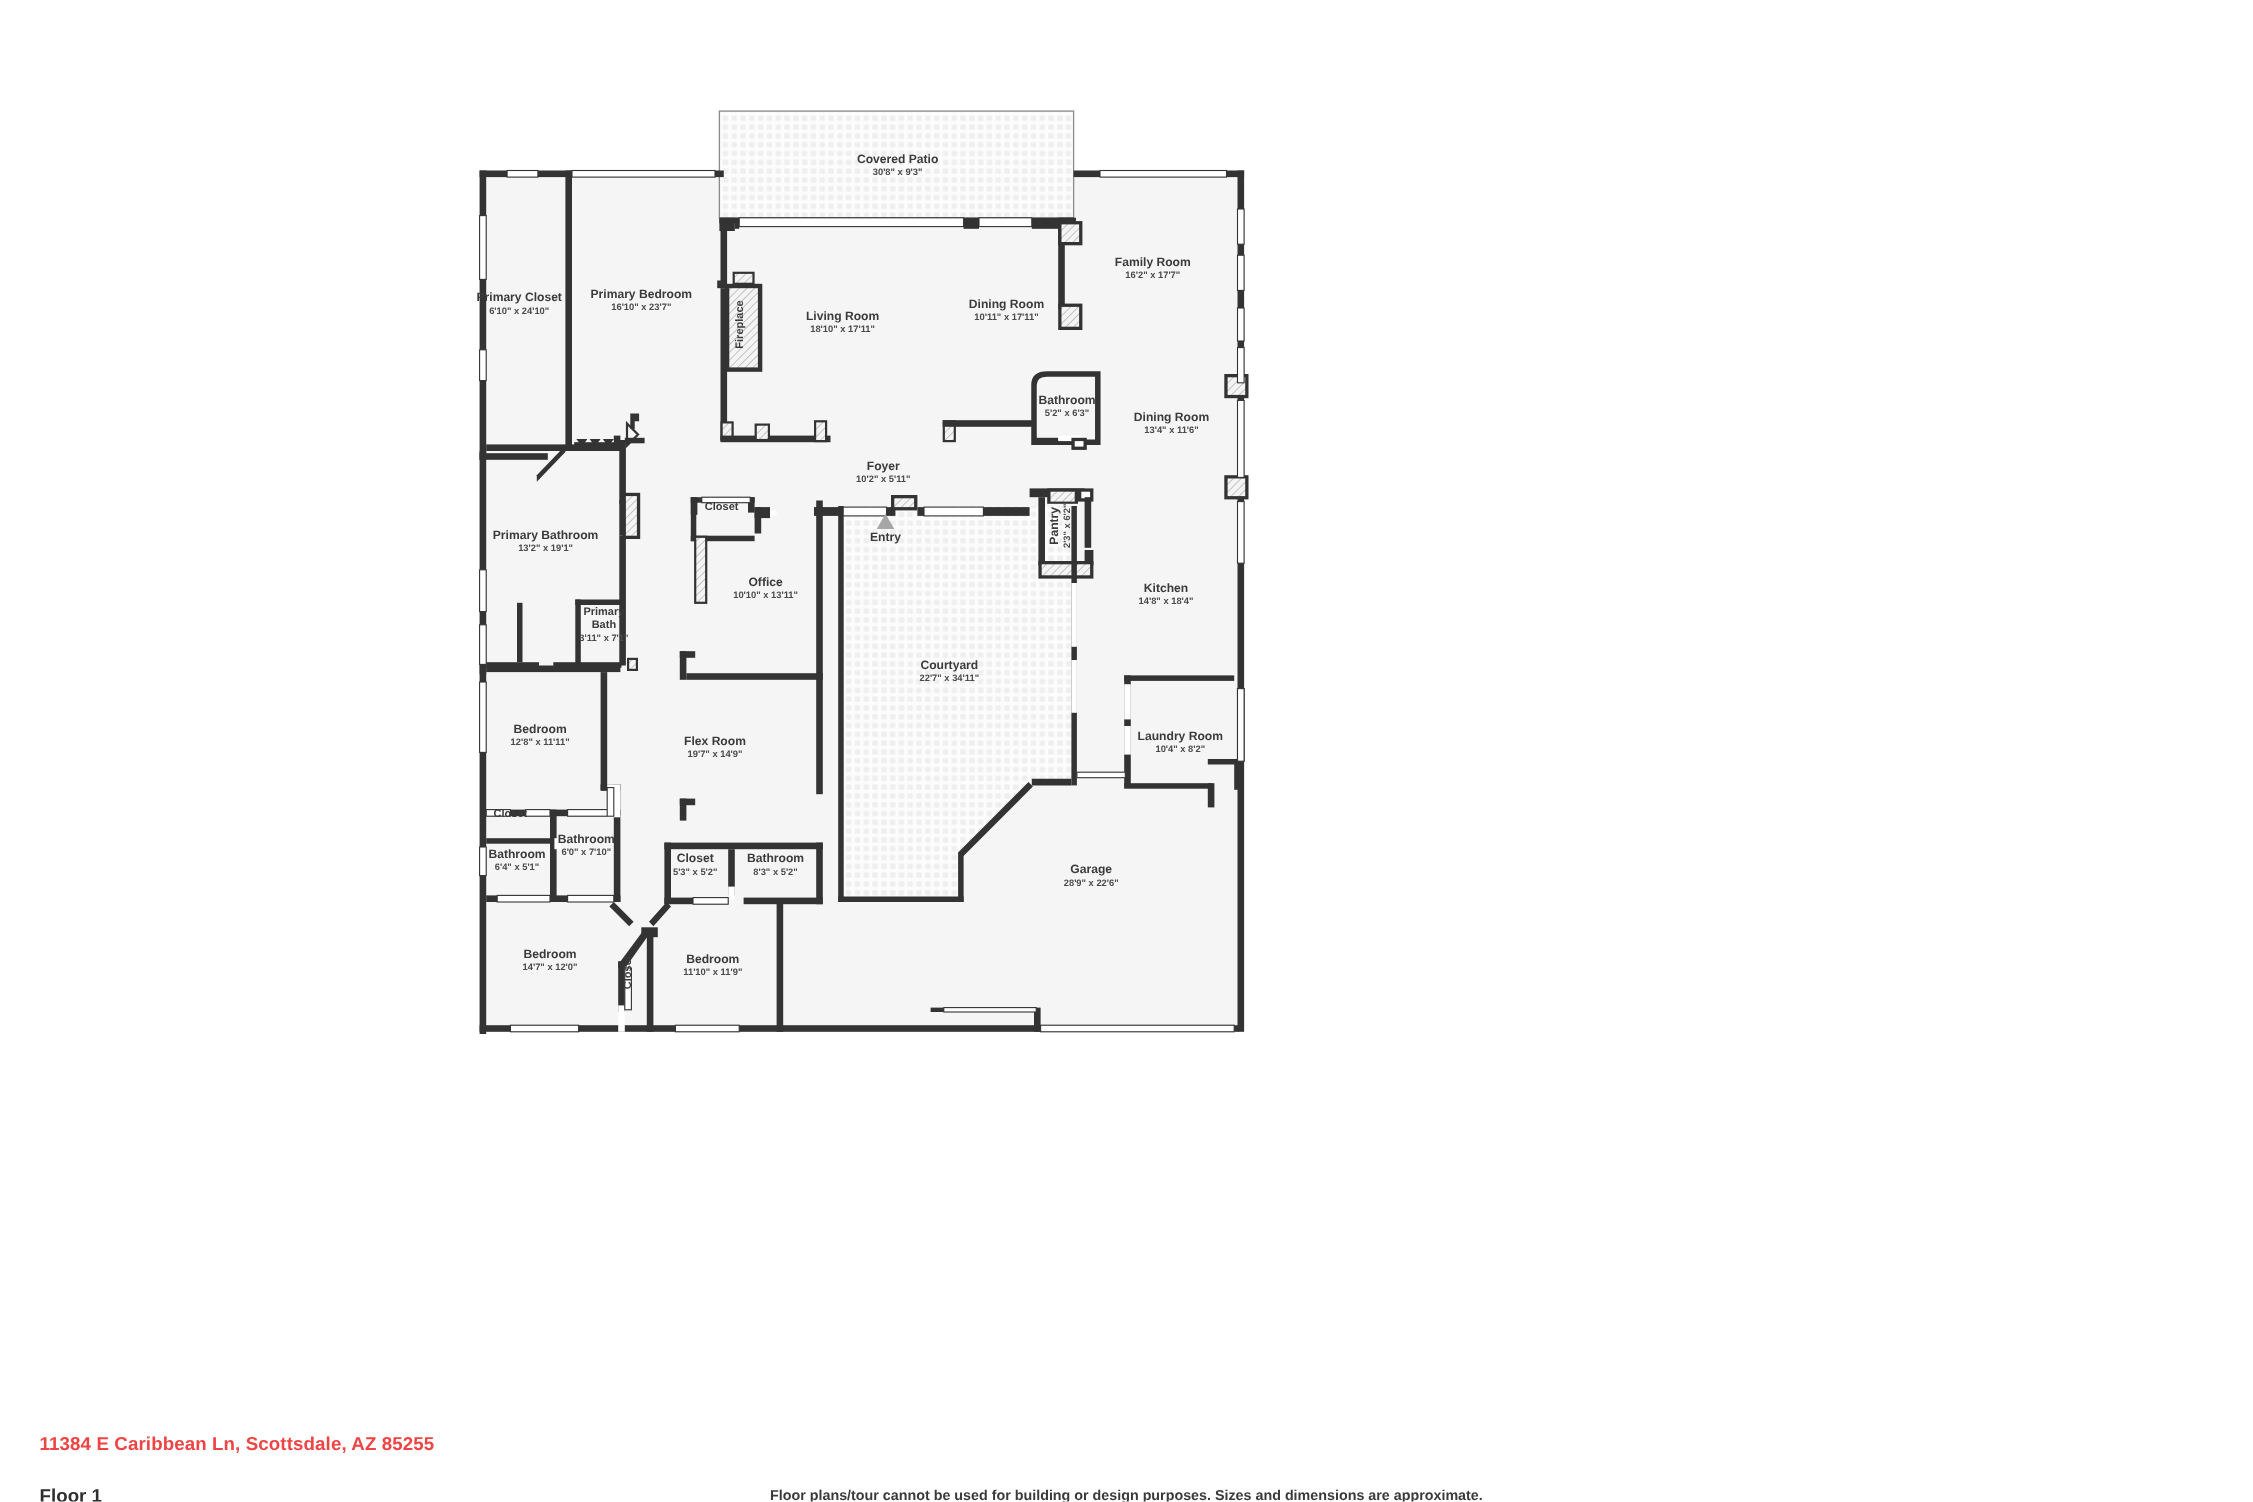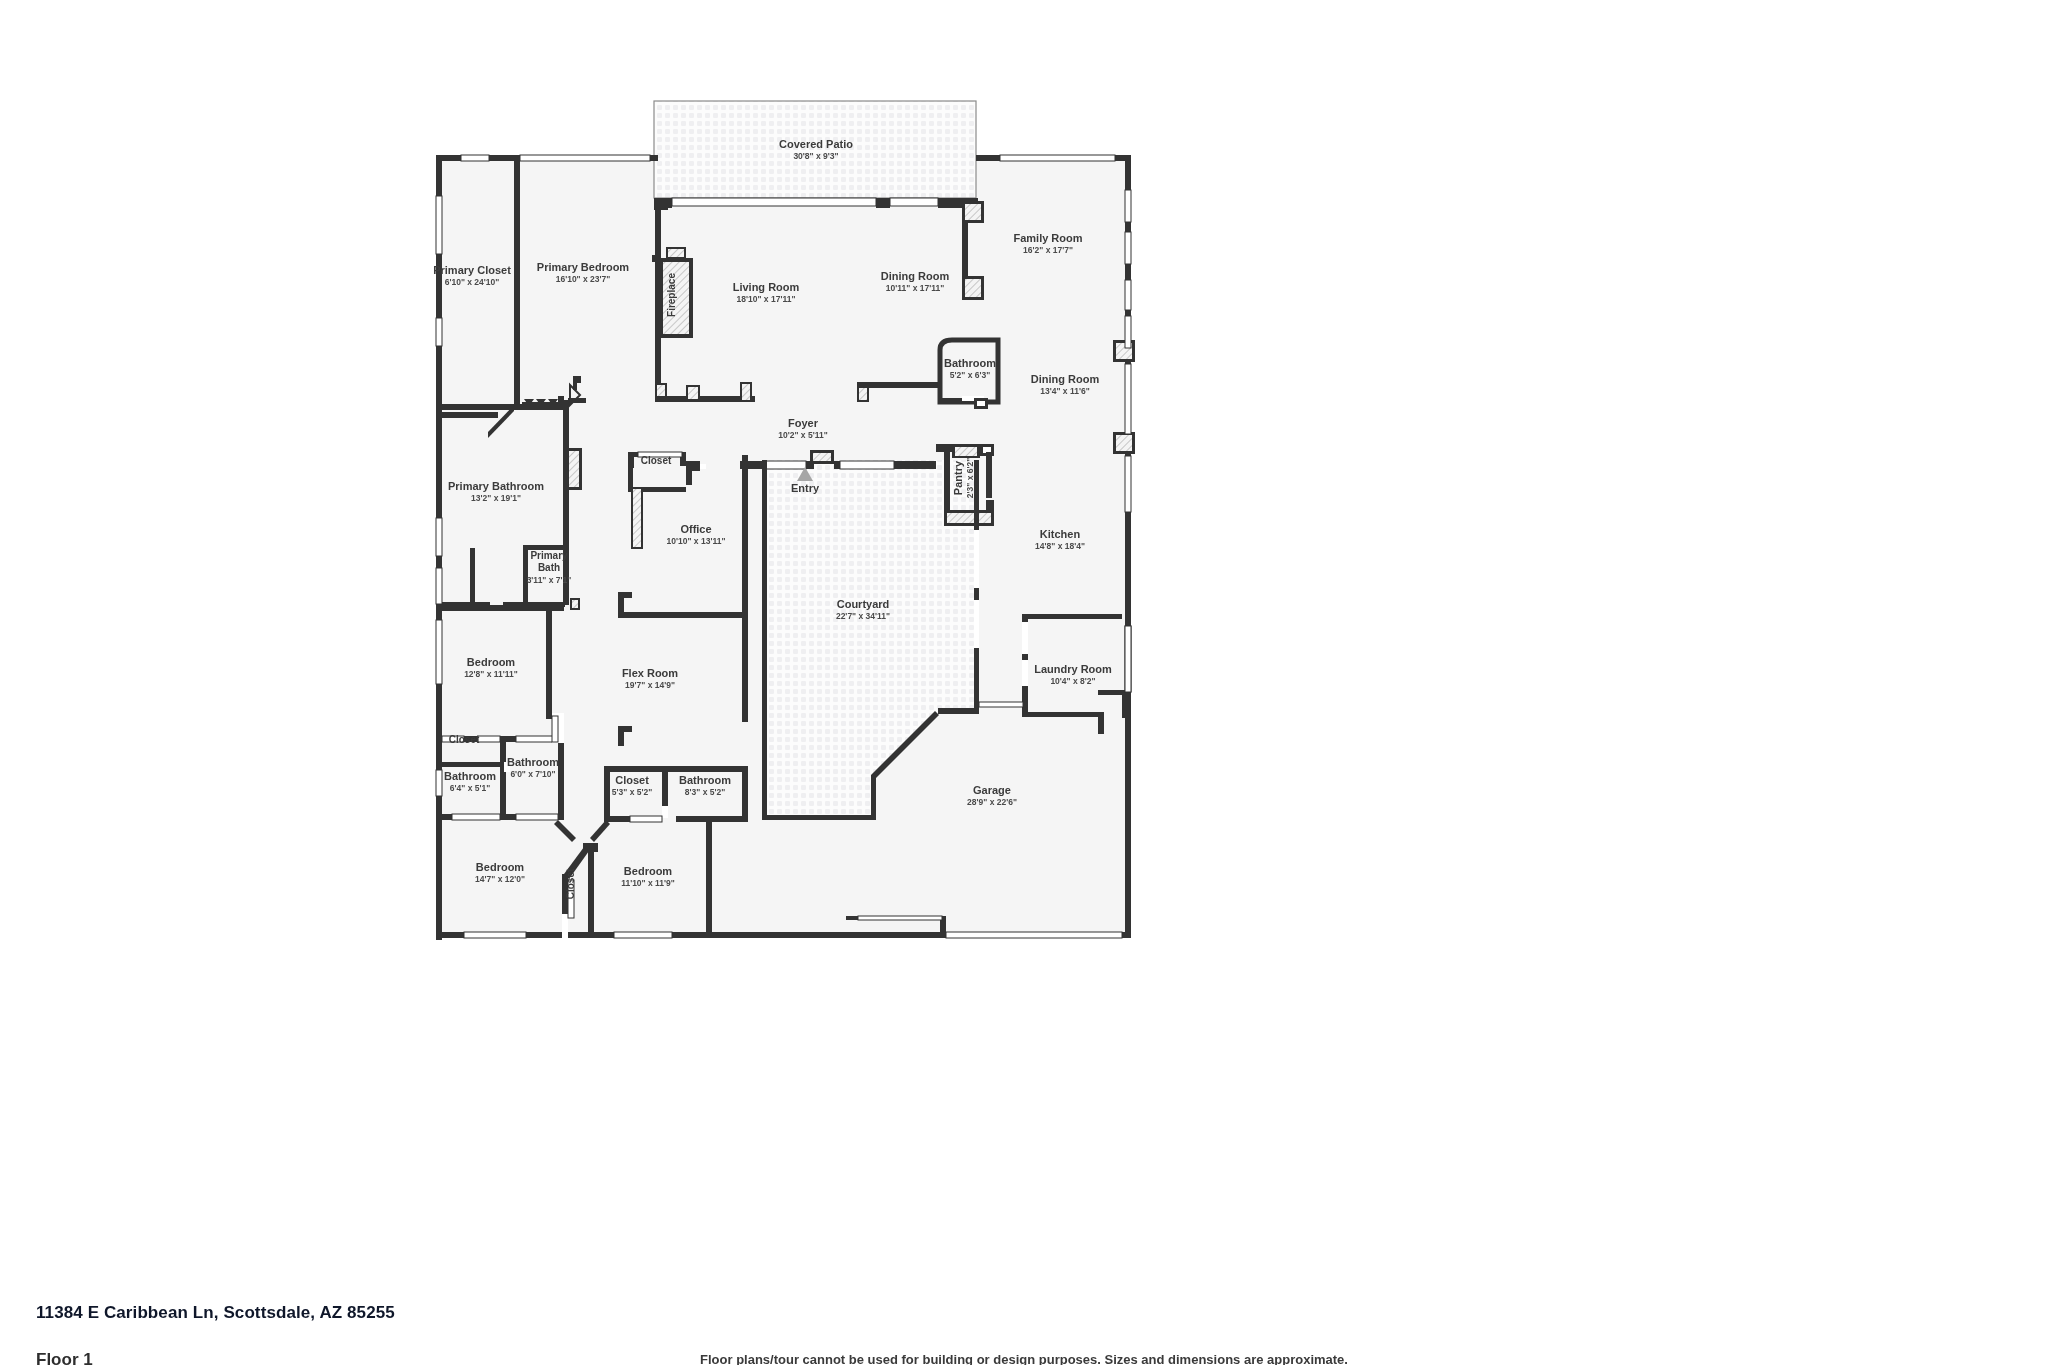--- a/index.html
+++ b/index.html
@@ -6,21 +6,21 @@
   body{
     width:2048px;height:1365px;background:#ffffff;
     font-family:"Liberation Sans","DejaVu Sans",sans-serif;
     overflow:hidden;position:relative;
   }
   #plan-wrap{position:absolute;left:0;top:0;width:1748px;height:1365px;}
   svg#floorplan{position:absolute;left:0;top:0;}
 
   .addr{
     position:absolute;left:36px;top:1303px;
-    font-size:17px;font-weight:bold;color:#0f172a;letter-spacing:0.1px;
+    font-size:17px;font-weight:bold;color:#ef4444;letter-spacing:0.1px;
   }
   .floorlbl{
     position:absolute;left:36px;top:1350px;
     font-size:17px;font-weight:bold;color:#2e2e2e;
   }
   .disclaimer{
     position:absolute;left:0;top:1352px;width:2048px;text-align:center;
     font-size:13px;font-weight:bold;color:#3a3a3a;
   }
   

